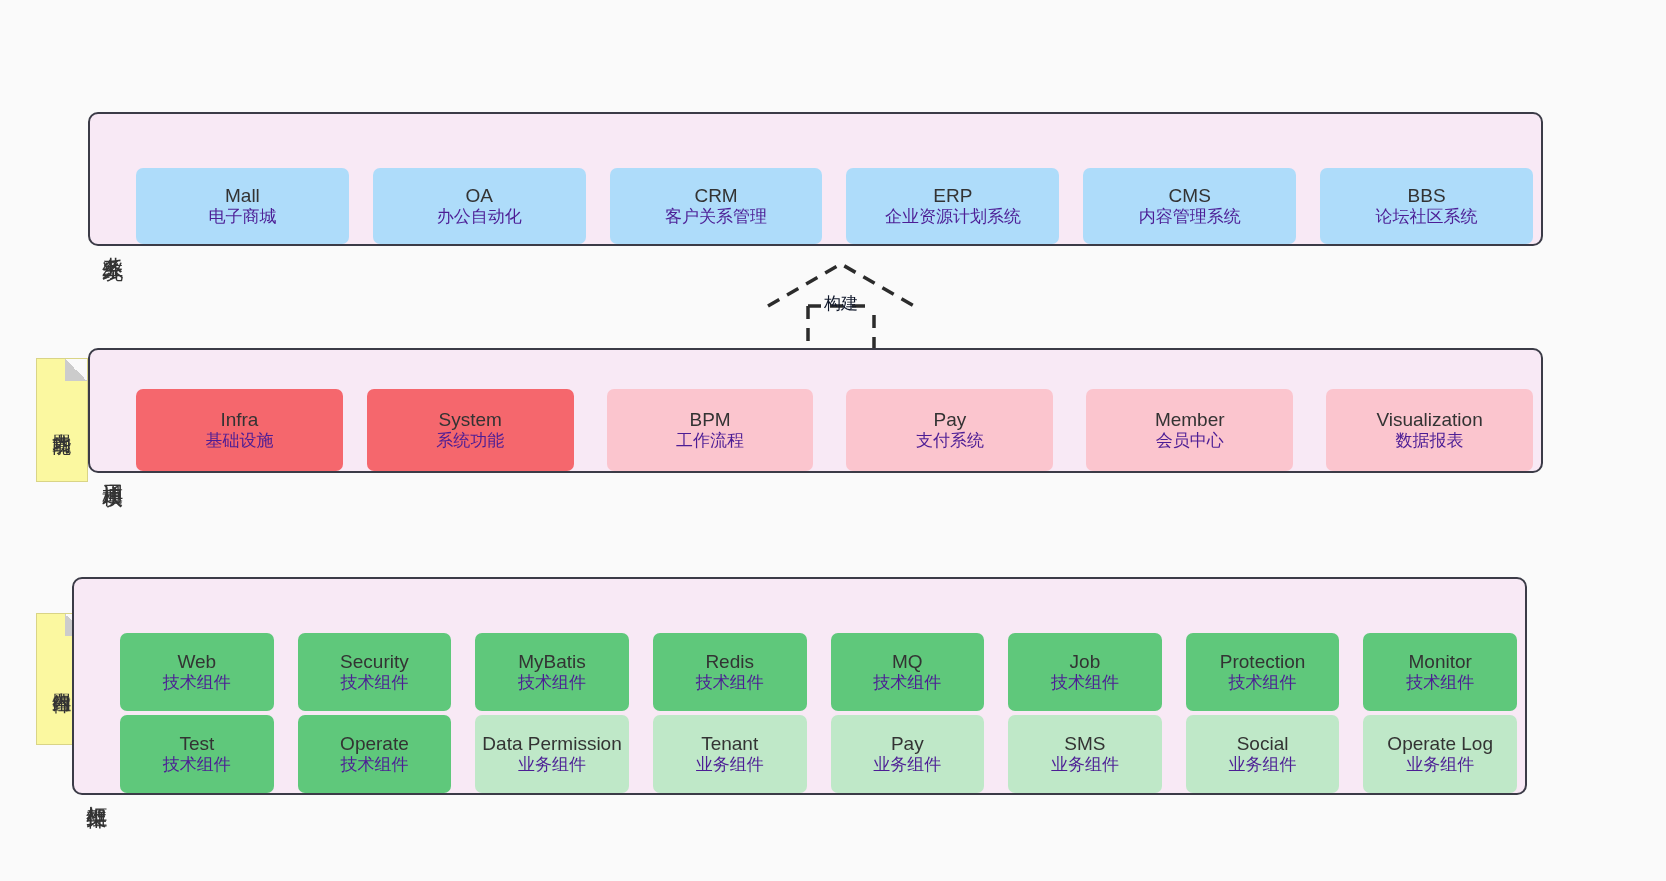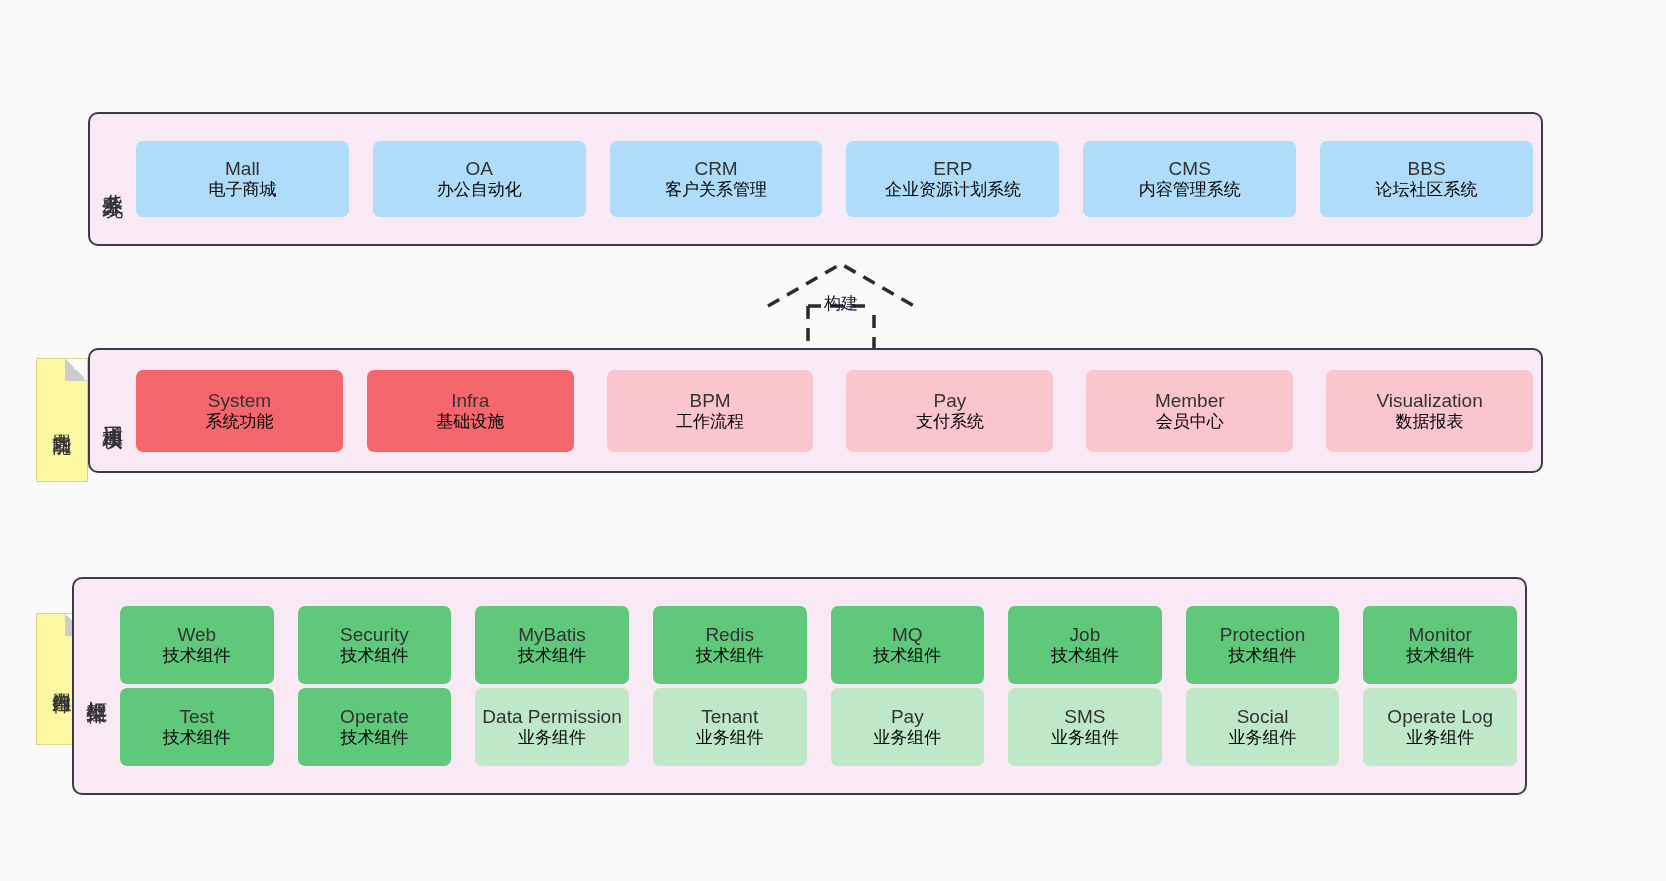--- a/index.html
+++ b/index.html
@@ -23,21 +23,21 @@
   }
 
   
   .layer {
     position: absolute;
     box-sizing: border-box;
     background: #f8e9f5;
     border: 2px solid #3b3b47;
     border-radius: 10px;
     display: flex;
-    align-items: center;
+    align-items: flex-end;
   }
 
   
   .layer-label {
     flex: 0 0 auto;
     width: 46px;
     display: flex;
     align-items: center;
     justify-content: center;
     font-size: 21px;
@@ -78,21 +78,21 @@
     line-height: 1.22;
     box-sizing: border-box;
     padding: 4px 6px;
   }
   .node .n-title {
     font-size: 19px;
     color: #333333;
   }
   .node .n-sub {
     font-size: 17px;
-    color: #000000;
+    color: #4c1d95;
   }
 
   
   .c-blue        { background: #aedcfa; }
   .c-red         { background: #f5676d; }
   .c-pink        { background: #fbc5ce; margin-left: 9px; }
   .c-green       { background: #5fc87b; }
   .c-greenlight  { background: #bfe8c8; }
 
   
@@ -203,26 +203,26 @@
     <span class="arrow-label">构建</span>
   </div>
 
   <div class="sticky" id="sticky-modules">内置功能</div>
 
   <div class="layer" id="layer-modules">
     <div class="layer-label">通用模块</div>
     <div class="layer-body">
       <div class="row">
         <div class="node c-red">
+          <span class="n-title">Infra</span>
+          <span class="n-sub">基础设施</span>
+        </div>
+        <div class="node c-red">
           <span class="n-title">System</span>
           <span class="n-sub">系统功能</span>
-        </div>
-        <div class="node c-red">
-          <span class="n-title">Infra</span>
-          <span class="n-sub">基础设施</span>
         </div>
         <div class="node c-pink">
           <span class="n-title">BPM</span>
           <span class="n-sub">工作流程</span>
         </div>
         <div class="node c-pink">
           <span class="n-title">Pay</span>
           <span class="n-sub">支付系统</span>
         </div>
         <div class="node c-pink">

